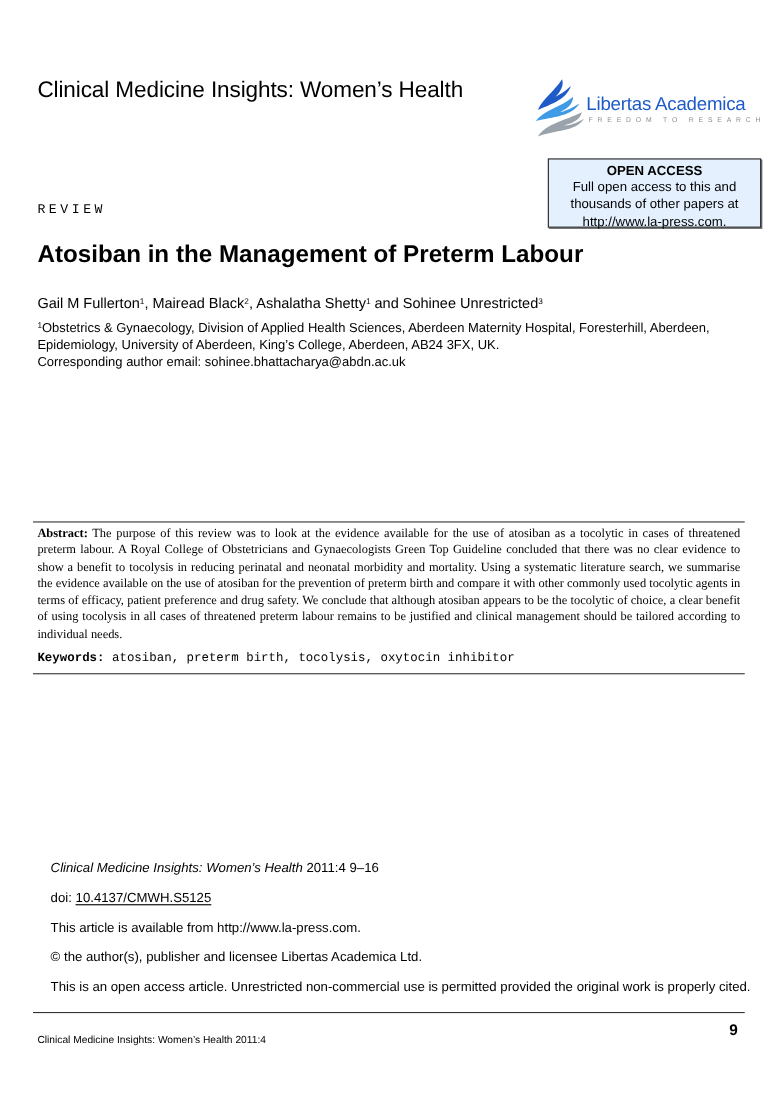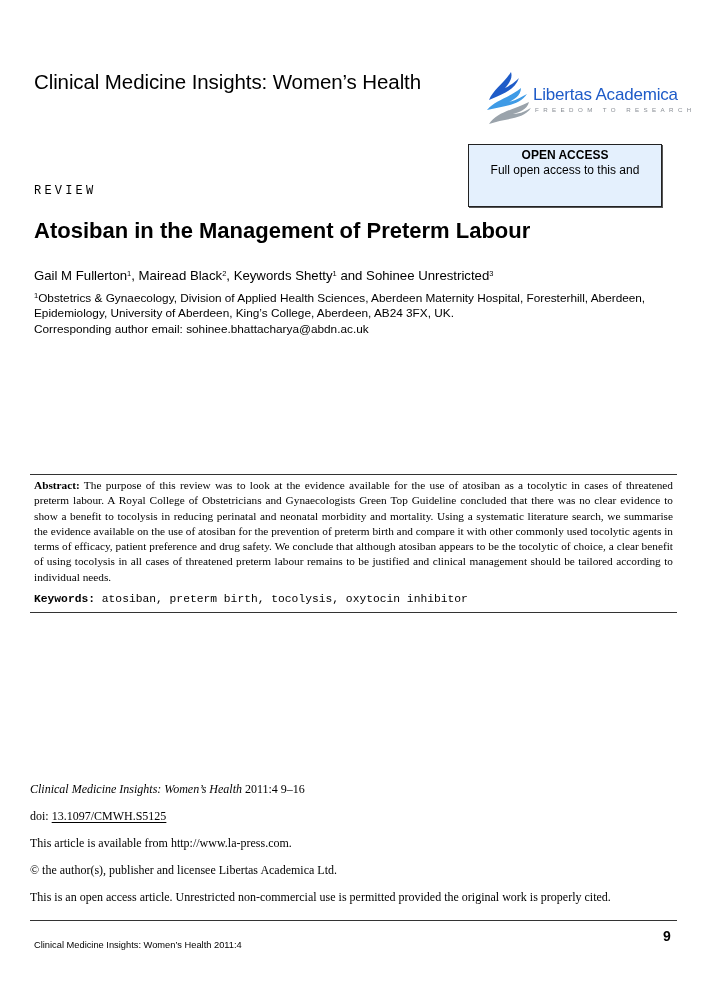--- a/index.html
+++ b/index.html
@@ -41,21 +41,21 @@
   .logo-tagline {
     position: absolute;
     left: 52px; top: 38px;
     font-size: 6.2px;
     color: #8a8f96;
     letter-spacing: 4.4px;
     white-space: nowrap;
   }
 
   .open-access-box {
-    left: 468px; top: 144px;
+    left: 498px; top: 144px;
     width: 194px; height: 63px;
     background: #e4f0fd;
     border: 1px solid #222;
     box-shadow: 1px 1px 0 #555;
     text-align: center;
     font-size: 12px;
     line-height: 15.2px;
     padding-top: 3px;
     box-sizing: border-box;
   }
@@ -108,24 +108,23 @@
   .abstract b { font-weight: bold; }
 
   .keywords {
     left: 34px; top: 593px;
     font-family: Liberation Mono, monospace;
     font-size: 11.3px;
     white-space: nowrap;
   }
 
   .cite {
-    left: 30px;
+    left: 46px;
     font-size: 12px;
     white-space: nowrap;
-    font-family: Liberation Serif, serif;
   }
   .cite i { font-style: italic; }
   .doi-link {
     color: #000;
     text-decoration: underline;
     text-underline-offset: 2px;
   }
 
   .footer-journal {
     left: 34px; top: 940px;
@@ -149,28 +148,30 @@
     <path d="M4 42 C 12 32, 26 30, 38 20 C 38 28, 30 32, 26 34 C 34 32, 40 28, 44 26 C 36 38, 20 38, 4 42 Z" fill="#3f9be6"></path>
     <path d="M6 56 C 14 44, 30 42, 46 34 C 44 42, 36 44, 30 46 C 38 46, 44 42, 48 40 C 40 52, 22 50, 6 56 Z" fill="#9aa3ab"></path>
   </svg>
   <span class="logo-name">Libertas Academica</span>
   <span class="logo-tagline">FREEDOM TO RESEARCH</span>
 </div>
 
 <div class="abs open-access-box">
   <div class="oa-title">OPEN ACCESS</div>
   <div>Full open access to this and</div>
+  <div>thousands of other papers at</div>
+  <div>http://www.la-press.com.</div>
 </div>
 
 <div class="abs section-label">REVIEW</div>
 
 <div class="abs article-title">Atosiban in the Management of Preterm Labour</div>
 
 <div class="abs authors">
-  <span>Gail M Fullerton</span><sup>1</sup><span>, </span><span>Mairead Black</span><sup>2</sup><span>, </span><span>Keywords Shetty</span><sup>1</sup><span style="white-space:pre"> and </span><span>Sohinee Unrestricted</span><sup>3</sup>
+  <span>Gail M Fullerton</span><sup>1</sup><span>, </span><span>Mairead Black</span><sup>2</sup><span>, </span><span>Ashalatha Shetty</span><sup>1</sup><span style="white-space:pre"> and </span><span>Sohinee Unrestricted</span><sup>3</sup>
 </div>
 
 <div class="abs affil">
   <span class="line"><sup>1</sup><span>Obstetrics &amp; Gynaecology, Division of Applied Health Sciences, Aberdeen Maternity Hospital, Foresterhill, Aberdeen,</span></span>
   <span class="line">Epidemiology, University of Aberdeen, King’s College, Aberdeen, AB24 3FX, UK.</span>
   <span class="line">Corresponding author email: sohinee.bhattacharya@abdn.ac.uk</span>
 </div>
 
 <div class="abs rule" style="top:474px;"></div>
 
@@ -182,21 +183,21 @@
   <b>Keywords:</b><span style="white-space:pre"> atosiban, preterm birth, tocolysis, oxytocin inhibitor</span>
 </div>
 
 <div class="abs rule" style="top:612px;"></div>
 
 <div class="abs cite" style="top:782px;">
   <i>Clinical Medicine Insights: Women’s Health</i><span> 2011:4 9–16</span>
 </div>
 
 <div class="abs cite" style="top:809px;">
-  <span style="white-space:pre">doi: </span><a class="doi-link">13.1097/CMWH.S5125</a>
+  <span style="white-space:pre">doi: </span><a class="doi-link">10.4137/CMWH.S5125</a>
 </div>
 
 <div class="abs cite" style="top:836px;">This article is available from http://www.la-press.com.</div>
 
 <div class="abs cite" style="top:863px;">© the author(s), publisher and licensee Libertas Academica Ltd.</div>
 
 <div class="abs cite" style="top:890px;">This is an open access article. Unrestricted non-commercial use is permitted provided the original work is properly cited.</div>
 
 <div class="abs rule" style="top:920px;"></div>
 

